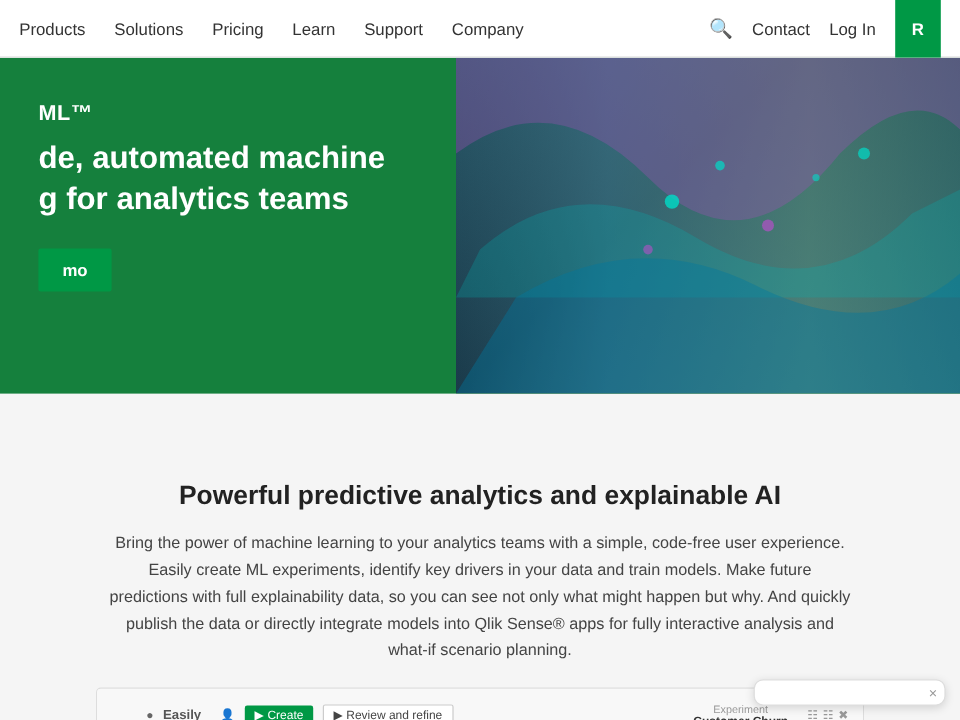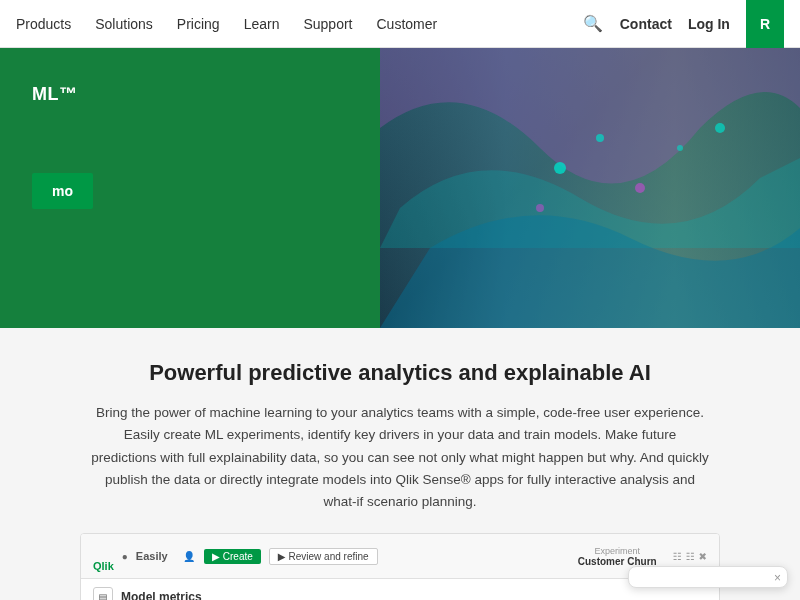--- a/index.html
+++ b/index.html
@@ -34,21 +34,21 @@
     }
     .nav-right .search-icon {
       font-size: 16px;
       color: #555;
       cursor: pointer;
     }
     .nav-right .contact-link, .nav-right .login-link {
       font-size: 14px;
       color: #333;
       cursor: pointer;
-      font-weight: 700;
+      font-weight: 400;
     }
     .nav-green-btn {
       background: #009845;
       color: #fff;
       padding: 6px 14px;
       font-size: 14px;
       font-weight: 600;
       border: none;
       cursor: pointer;
       height: 48px;
@@ -128,20 +128,21 @@
     .content-section {
       background: #f5f5f5;
       padding: 32px 80px 20px;
       text-align: center;
     }
     .content-title {
       font-size: 22px;
       font-weight: 600;
       color: #222;
       margin-bottom: 16px;
+      margin-top: 40px;
     }
     .content-body {
       font-size: 13.5px;
       color: #444;
       line-height: 1.65;
       max-width: 620px;
       margin: 0 auto;
     }
 
     
@@ -266,35 +267,36 @@
 </head>
 <body>
 
 <nav class="navbar">
   <div class="nav-links">
     <span class="nav-link">Products</span>
     <span class="nav-link">Solutions</span>
     <span class="nav-link">Pricing</span>
     <span class="nav-link">Learn</span>
     <span class="nav-link">Support</span>
-    <span class="nav-link">Customer</span>
+    <span class="nav-link">Company</span>
   </div>
   <div class="nav-right">
     <span class="search-icon">🔍</span>
     <span class="contact-link">Contact</span>
     <span class="login-link">Log In</span>
     <button class="nav-green-btn">R</button>
   </div>
 </nav>
 
 <section class="hero">
   <div class="hero-left">
     <div class="hero-brand">ML™</div>
     <div class="hero-title">
-      <br>
+      <span>de, automated machine</span><br>
+      <span>g for analytics teams</span>
     </div>
     <button class="hero-cta">mo</button>
   </div>
   <div class="hero-right">
     <div class="hero-image-bg">
       <div class="person-area"></div>
 
       <svg class="wave-overlay" viewBox="0 0 420 280" xmlns="http://www.w3.org/2000/svg">
         <path d="M 0 80 Q 80 20 160 100 Q 240 180 320 80 Q 380 20 420 60 L 420 0 L 0 0 Z" fill="rgba(160,80,180,0.35)"></path>
         <path d="M 20 160 Q 100 90 200 150 Q 300 210 380 130 L 420 110 L 420 200 L 0 200 Z" fill="rgba(0,180,180,0.25)"></path>

